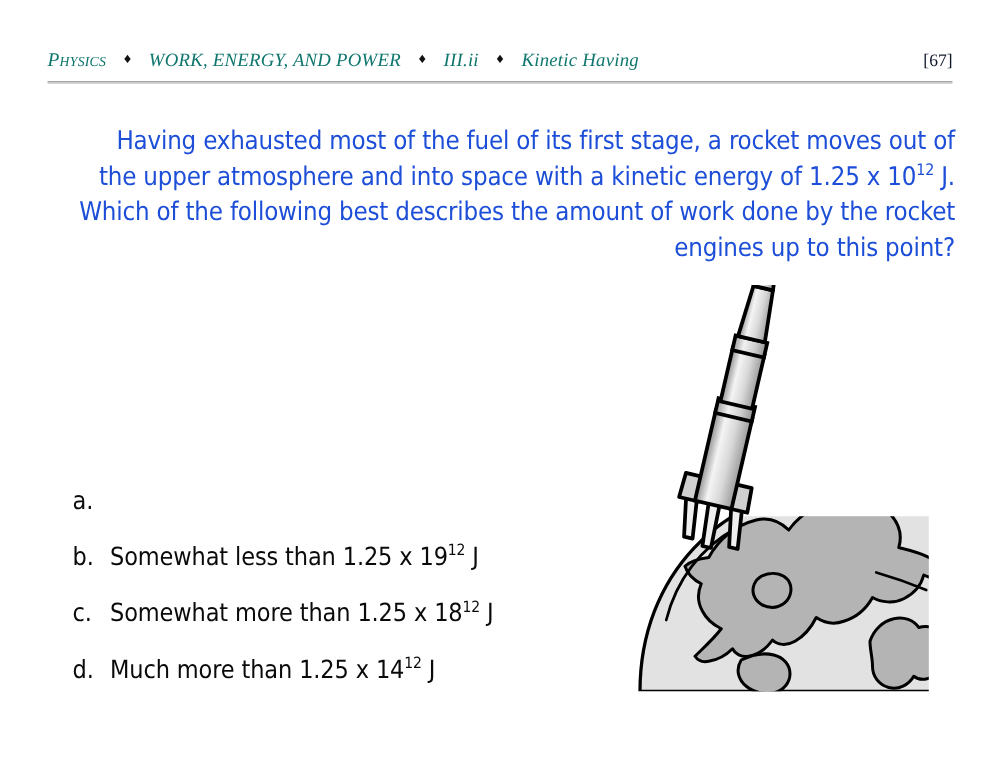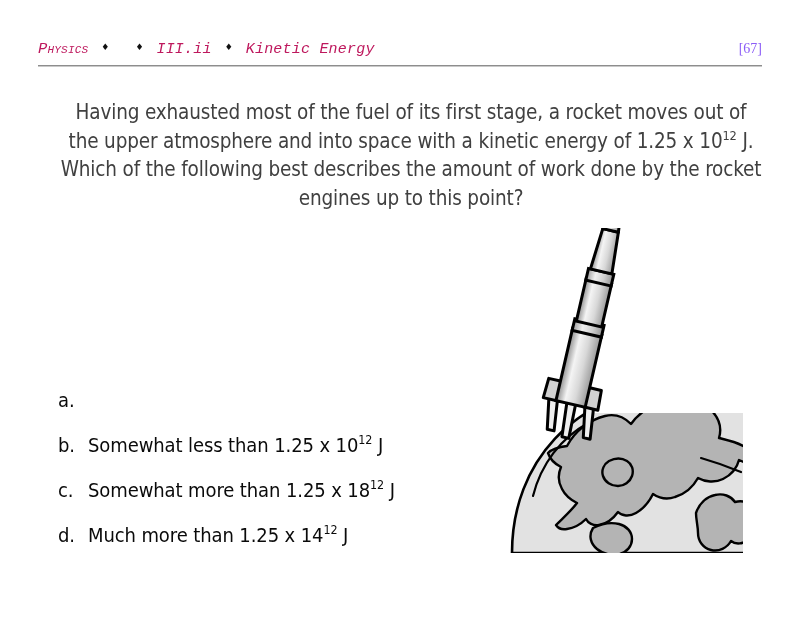--- a/index.html
+++ b/index.html
@@ -29,42 +29,42 @@
     align-items: baseline;
     width: 100%;
     white-space: nowrap;
   }
   .hdr-left {
     display: flex;
     align-items: baseline;
     flex: 1 1 auto;
   }
   .hdr-item {
-    font-family: Liberation Mono, monospace;
+    font-family: Liberation Serif, serif;
     font-style: italic;
     font-size: 15px;
     letter-spacing: 0.2px;
-    color: #be185d;
+    color: #0f766e;
   }
   .hdr-item.smallcaps {
     font-variant: small-caps;
     font-size: 15.5px;
   }
   .hdr-sep {
     font-family: "DejaVu Sans", sans-serif;
     font-size: 9px;
     color: #111;
     margin: 0 13px;
     position: relative;
     top: -3px;
   }
   .hdr-pageno {
     font-family: "Liberation Serif", serif;
     font-size: 14px;
-    color: #8b5cf6;
+    color: #0f172a;
     flex: 0 0 auto;
     margin-left: auto;
   }
   #header-rule {
     position: absolute;
     left: 38px;
     top: 65px;
     width: 724px;
     height: 2px;
     background: linear-gradient(to bottom, #8d8d8d 0 1px, #c9c9c9 1px 2px);
@@ -73,22 +73,22 @@
   
   #question-stem {
     position: absolute;
     left: 58px;
     top: 98px;
     width: 706px;
     font-family: "DejaVu Sans Condensed", "Liberation Sans Narrow", "Liberation Sans", sans-serif;
     font-size: 20.5px;
     line-height: 28.5px;
     letter-spacing: -0.15px;
-    color: #404040;
-    text-align: center;
+    color: #1d4ed8;
+    text-align: right;
   }
   #question-stem sup {
     font-size: 0.62em;
     vertical-align: super;
     line-height: 0;
   }
 
   
   #choices {
     position: absolute;
@@ -130,43 +130,44 @@
   }
 </style>
 </head>
 <body>
 
 <div id="page-header">
   <div class="hdr-row">
     <div class="hdr-left">
       <span class="hdr-item smallcaps">Physics</span>
       <span class="hdr-sep">♦</span>
+      <span class="hdr-item">WORK, ENERGY, AND POWER</span>
       <span class="hdr-sep">♦</span>
       <span class="hdr-item">III.ii</span>
       <span class="hdr-sep">♦</span>
-      <span class="hdr-item">Kinetic Energy</span>
+      <span class="hdr-item">Kinetic Having</span>
     </div>
     <span class="hdr-pageno">[67]</span>
   </div>
 </div>
 <div id="header-rule"></div>
 
 <div id="question-stem">
   <span>Having exhausted most of the fuel of its first stage, a rocket moves out of the upper atmosphere and into space with a kinetic energy of 1.25 x 10</span><sup>12</sup><span> J.  Which of the following best describes the amount of work done by the rocket engines up to this point?</span>
 </div>
 
 <div id="choices">
 
   <div class="choice">
     <span class="choice-letter">a.</span>
   </div>
 
   <div class="choice">
     <span class="choice-letter">b.</span>
-    <span class="choice-text"><span>Somewhat less than 1.25 x 10</span><sup>12</sup><span> J</span></span>
+    <span class="choice-text"><span>Somewhat less than 1.25 x 19</span><sup>12</sup><span> J</span></span>
   </div>
 
   <div class="choice">
     <span class="choice-letter">c.</span>
     <span class="choice-text"><span>Somewhat more than 1.25 x 18</span><sup>12</sup><span> J</span></span>
   </div>
 
   <div class="choice">
     <span class="choice-letter">d.</span>
     <span class="choice-text"><span>Much more than 1.25 x 14</span><sup>12</sup><span> J</span></span>

